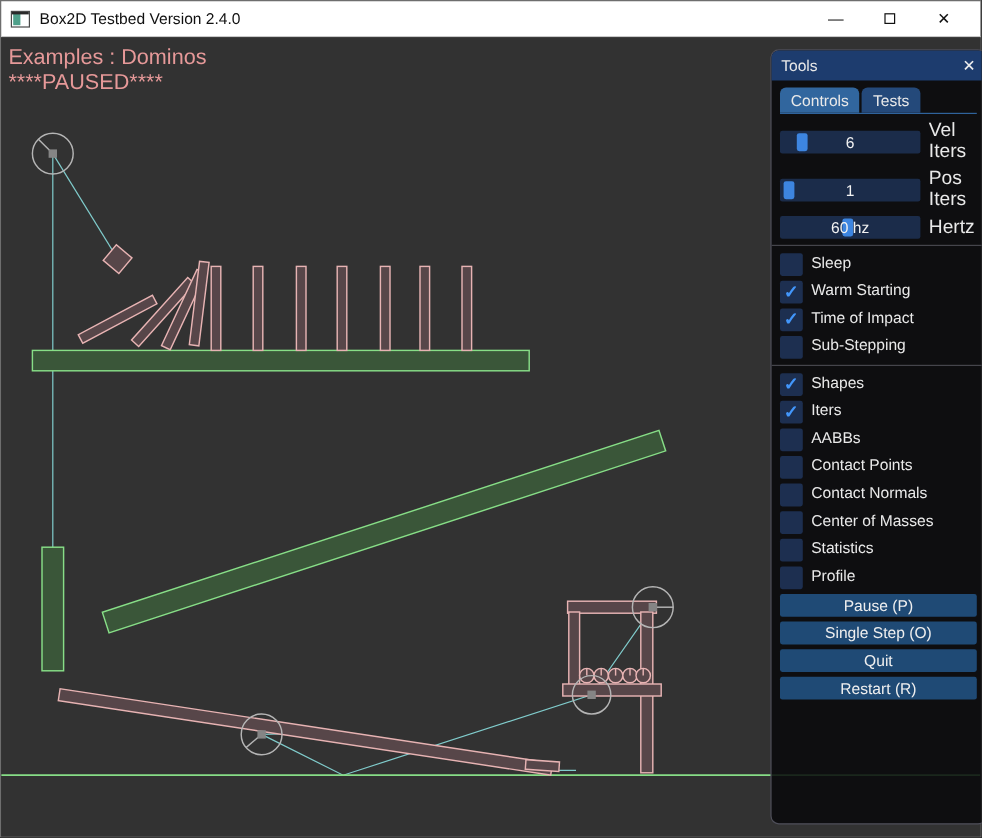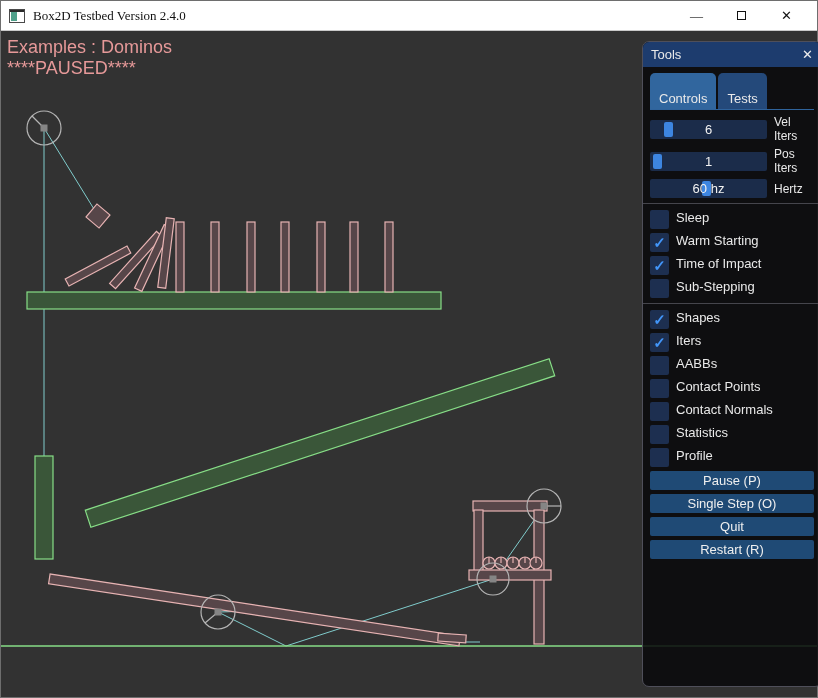--- a/index.html
+++ b/index.html
@@ -1,21 +1,21 @@
 <!DOCTYPE html>
 <html style="--accent: #4296fa; --slider-grab: #3d85e0; --panel-title-bg: #1d3c6e; --frame-bg: #1b2c4a; --checkbox-bg: #1d2f50; --button-bg: #1f4a75; --tab-active: #31669e; --tab-inactive: #24497a; --static-green: #87de87; --static-fill: #3a5639; --dynamic-pink: #e7b3b3; --dynamic-fill: #574649; --sleep-gray: #b5b5b5; --joint-cyan: #80cccc; --hud-text: #e69999; --canvas-bg: #323232;"><head>
 <meta charset="utf-8">
 <style>
   * { margin:0; padding:0; box-sizing:border-box; }
   html,body { width:818px; height:698px; background:#1a1a1a; overflow:hidden;
               font-family:"Liberation Sans", sans-serif; }
   .window { width:818px; height:698px; border:1px solid #6e6e6e; position:relative; background:var(--canvas-bg,#323232); }
 
   
-  .titlebar { height:30px; background:#ffffff; display:flex; align-items:center; padding:12px 8px; border-bottom:1px solid #c9c9c9;font-family:Liberation Serif, serif; }
+  .titlebar { height:30px; background:#ffffff; display:flex; align-items:center; padding:12px 8px; border-bottom:1px solid #c9c9c9; }
   .app-icon { width:16px; height:14px; border:1px solid #4a4a4a; background:#fff; margin-right:8px; position:relative; flex:none; }
   .app-icon::before { content:""; position:absolute; left:1px; top:1px; width:6px; height:10px; background:#4fa08a; }
   .app-icon::after { content:""; position:absolute; left:0; top:0; right:0; height:2px; background:#2a2a2a; }
   .title { font-size:13px; color:#101010; }
   .wcontrols { margin-left:auto; display:flex; align-items:center; }
   .wbtn { width:45px; text-align:center; font-size:13px; color:#111; cursor:default; }
   .wbtn.max span { display:inline-block; width:9px; height:9px; border:1px solid #111; }
 
   
   .main { position:absolute; left:0; top:30px; width:816px; height:666px; background:var(--canvas-bg,#323232); }
@@ -33,29 +33,29 @@
   .gnd { stroke:var(--static-green,#87de87); stroke-width:1.4; }
 
   
   .panel { position:absolute; left:627px; top:10px; width:180px; height:646px;
            background:rgba(8,8,10,0.86); border:1px solid #4f4f5a; border-radius:7px; color:#e9e9e9;margin-left:14px; }
   .ptitle { height:25px; background:var(--panel-title-bg,#1d3c6e); border-radius:6px 6px 0 0;
             display:flex; align-items:center; padding:0 8px; font-size:13px; }
   .pclose { margin-left:auto; font-size:13px; color:#eee; cursor:default; }
   .pbody { padding:6px 7px; }
   .tabs { display:flex; border-bottom:1px solid #2f639c; margin-bottom:5px; }
-  .tab { font-size:13px; padding:18px 9px 3px; margin-right:2px; border-radius:5px 5px 0 0;
+  .tab { font-size:13px; padding:3px 9px 3px; margin-right:2px; border-radius:5px 5px 0 0;
          background:var(--tab-inactive,#24497a); cursor:default; }
   .tab.active { background:var(--tab-active,#31669e); }
 
   .srow { display:flex; align-items:center; margin-bottom:4px; }
   .track { position:relative; width:117px; height:19px; background:var(--frame-bg,#1b2c4a); border-radius:2px; flex:none; }
   .grab { position:absolute; top:2px; width:9px; height:15px; border-radius:2px; background:var(--slider-grab,#3d85e0); }
   .sval { position:absolute; left:0; right:0; top:2px; text-align:center; font-size:13px; color:#f2f2f2; }
-  .slab { font-size:12px; margin-left:7px; }
+  .slab { font-size:16px; margin-left:7px; }
 
   .sep { height:1px; background:#45454c; margin:5px -7px 6px; }
 
   .crow { display:flex; margin-bottom:4px; height:19px; cursor:default; }
   .cbox { width:19px; height:19px; background:var(--checkbox-bg,#1d2f50); border-radius:2px; flex:none;
           display:flex; align-items:center; justify-content:center; }
   .mark { display:none; color:var(--accent,#4296fa); font-size:15px; font-weight:bold; line-height:1; }
   .crow.on .mark { display:block; }
   .clab { font-size:13px; margin-left:7px; }
 
@@ -232,20 +232,24 @@
         <div class="crow">
           <span class="cbox"></span>
           <span class="clab">Contact Points</span>
         </div>
         <div class="crow">
           <span class="cbox"></span>
           <span class="clab">Contact Normals</span>
         </div>
         <div class="crow">
           <span class="cbox"></span>
+          <span class="clab">Center of Masses</span>
+        </div>
+        <div class="crow">
+          <span class="cbox"></span>
           <span class="clab">Statistics</span>
         </div>
         <div class="crow">
           <span class="cbox"></span>
           <span class="clab">Profile</span>
         </div>
 
         <button class="pbtn">Pause (P)</button>
         <button class="pbtn">Single Step (O)</button>
         <button class="pbtn">Quit</button>

